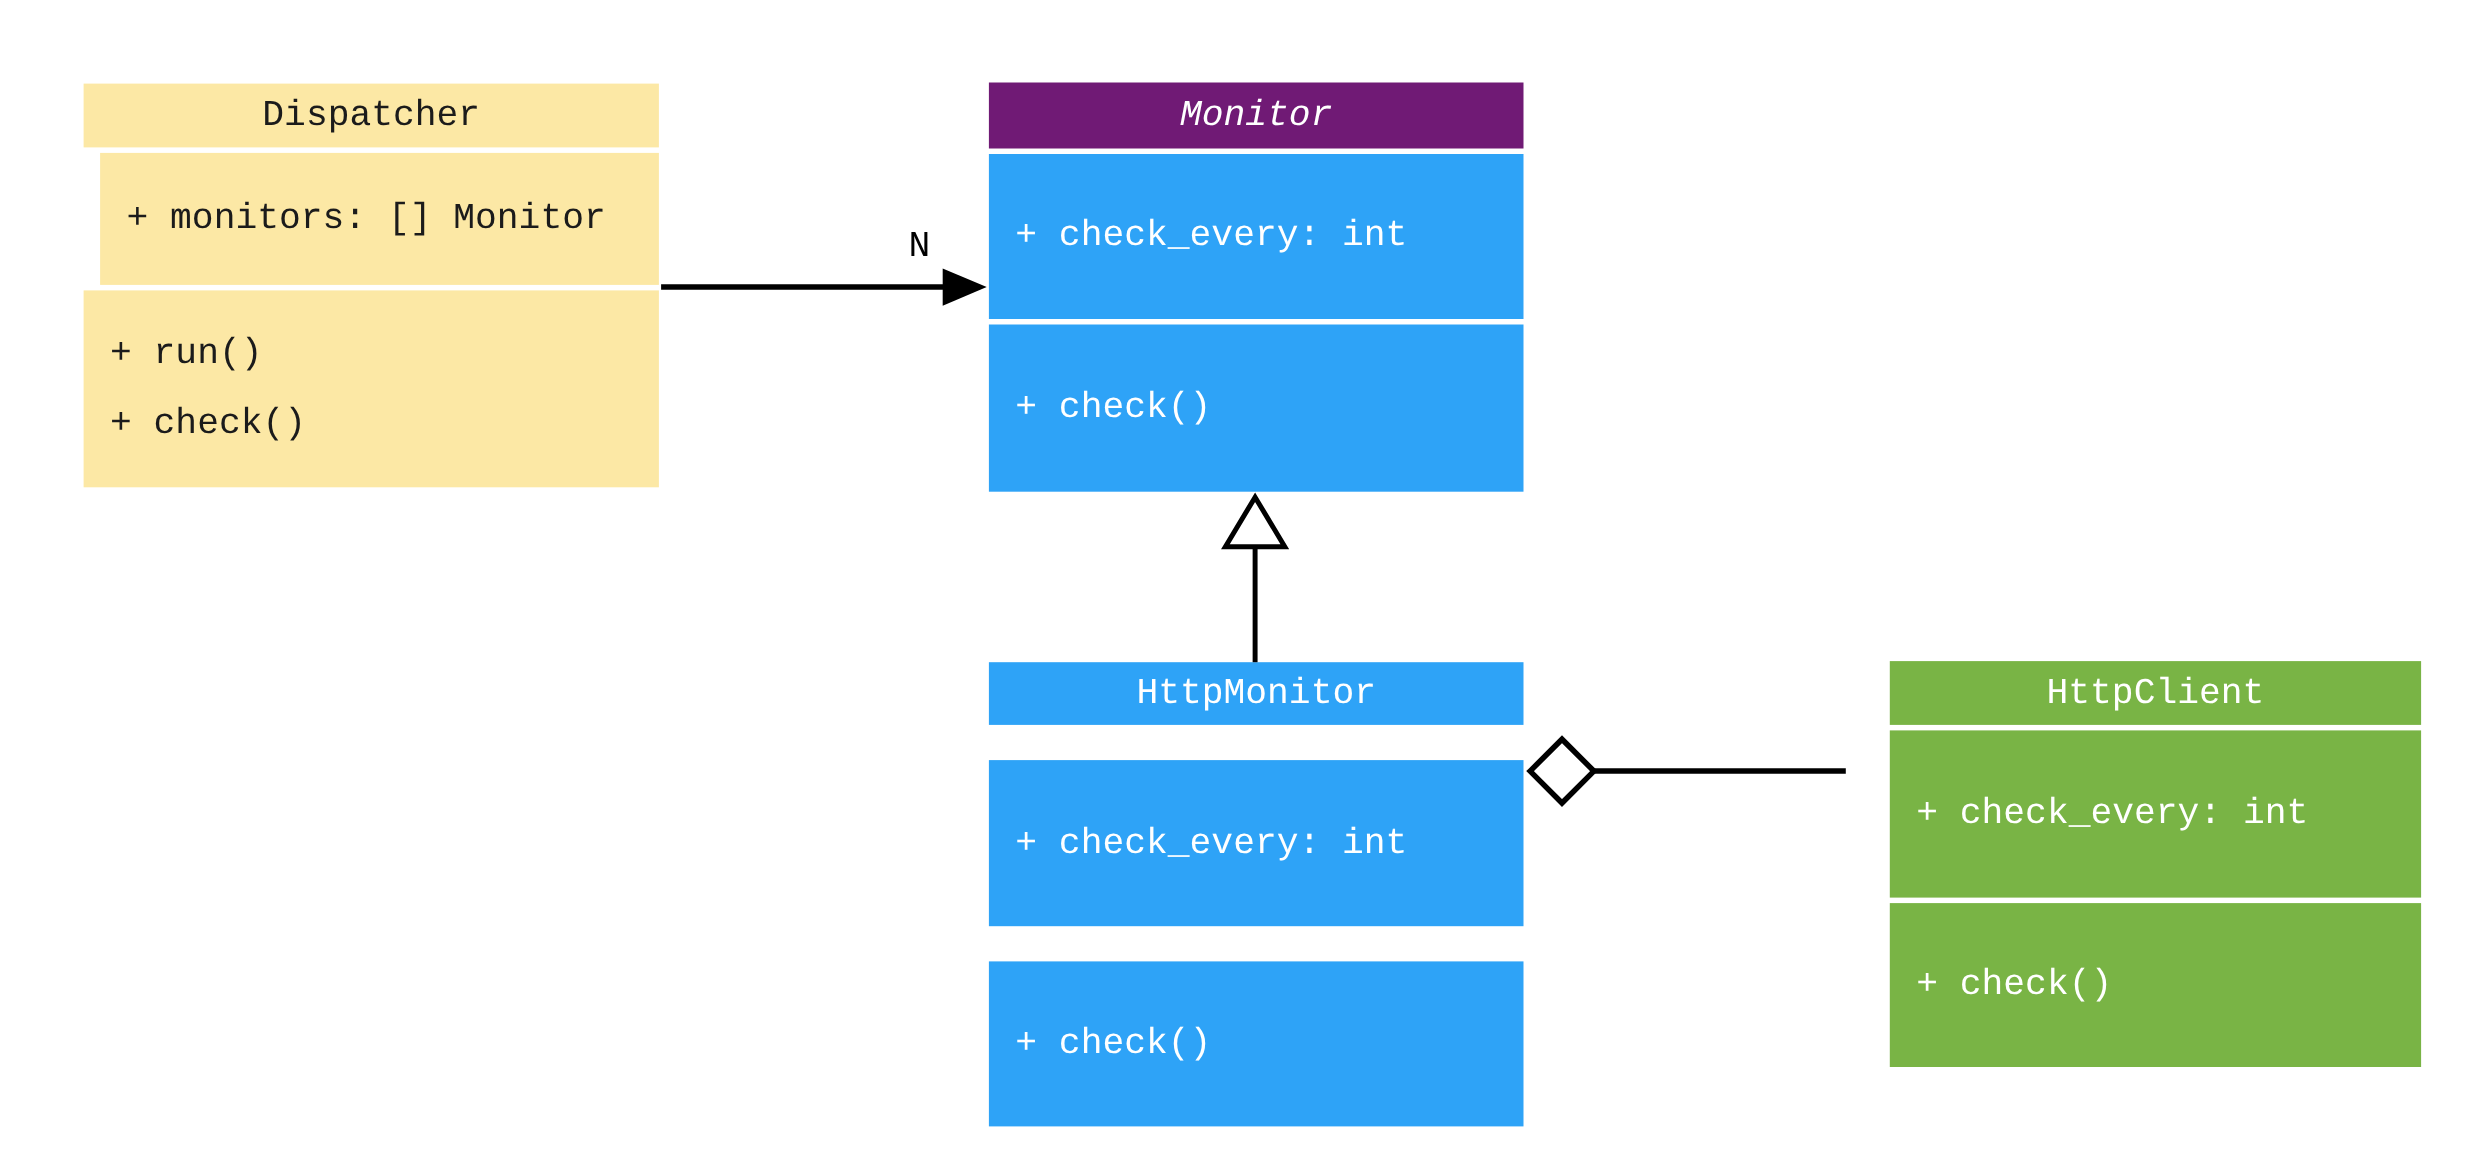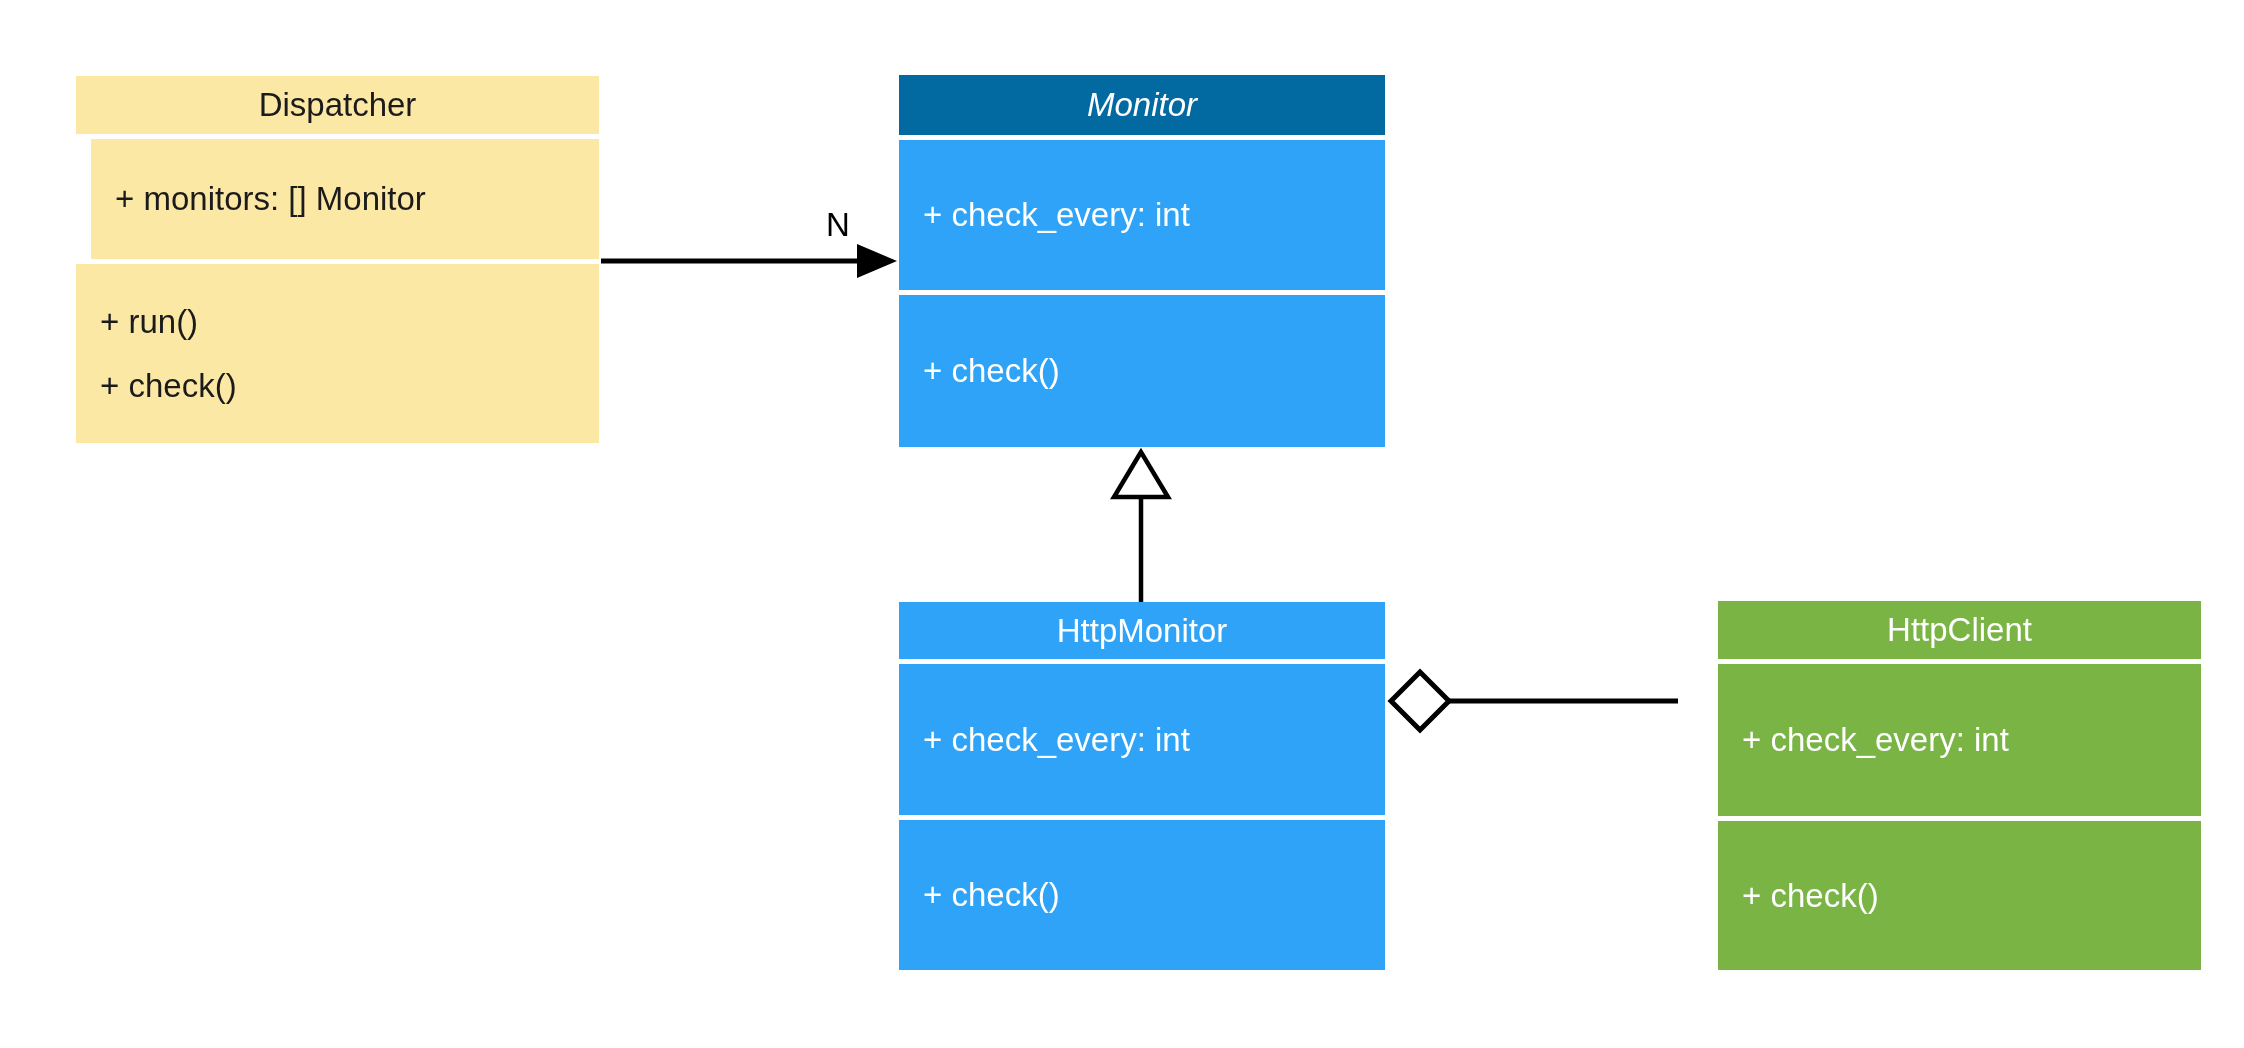--- a/index.html
+++ b/index.html
@@ -2,21 +2,21 @@
 <html><head>
 <meta charset="utf-8">
 <style>
   html, body { margin: 0; padding: 0; background: #ffffff; }
   .diagram-canvas {
     position: relative;
     width: 2244px;
     height: 1048px;
     background: #ffffff;
     overflow: hidden;
-    font-family: Liberation Sans, sans-serif;
+    font-family: Liberation Mono, monospace;
     font-size: 33px;
   }
   .uml-class {
     position: absolute;
     display: flex;
     flex-direction: column;
   }
   .compartment {
     display: flex;
     flex-direction: column;
@@ -39,21 +39,21 @@
   .c-dispatcher .attrs-c { height: 120px; margin-left: 15px; }
   .c-dispatcher .methods-c { height: 179px; }
 
   
   .c-monitor { left: 899px; top: 75px; width: 486px; }
   .c-monitor .title-c { height: 60px; }
   .c-monitor .attrs-c { height: 150px; }
   .c-monitor .methods-c { height: 152px; }
 
   
-  .c-httpmonitor { left: 899px; top: 602px; width: 486px; }
+  .c-httpmonitor { left: 899px; top: 602px; width: 486px; gap: 27px; }
   .c-httpmonitor .title-c { height: 57px; }
   .c-httpmonitor .attrs-c { height: 151px; }
   .c-httpmonitor .methods-c { height: 150px; }
 
   
   .c-httpclient { left: 1678px; top: 601px; width: 483px; margin-left: 40px; }
   .c-httpclient .title-c { height: 58px; }
   .c-httpclient .attrs-c { height: 152px; }
   .c-httpclient .methods-c { height: 149px; }
 
@@ -82,21 +82,21 @@
     <div class="compartment body-c attrs-c" style="background-color: rgb(252, 232, 165);">
       <div class="row">+ monitors: [] Monitor</div>
     </div>
     <div class="compartment body-c methods-c" style="background-color: rgb(252, 232, 165); gap: 28px;">
       <div class="row">+ run()</div>
       <div class="row">+ check()</div>
     </div>
   </div>
 
   <div class="uml-class c-monitor light-text">
-    <div class="compartment title-c abstract" style="background-color: #0369a1;">Monitor</div>
+    <div class="compartment title-c abstract" style="background-color: #701a75;">Monitor</div>
     <div class="compartment body-c attrs-c" style="background-color: rgb(46, 163, 247);">
       <div class="row">+ check_every: int</div>
     </div>
     <div class="compartment body-c methods-c" style="background-color: rgb(46, 163, 247);">
       <div class="row">+ check()</div>
     </div>
   </div>
 
   <div class="uml-class c-httpmonitor light-text">
     <div class="compartment title-c" style="background-color: rgb(46, 163, 247);">HttpMonitor</div>

